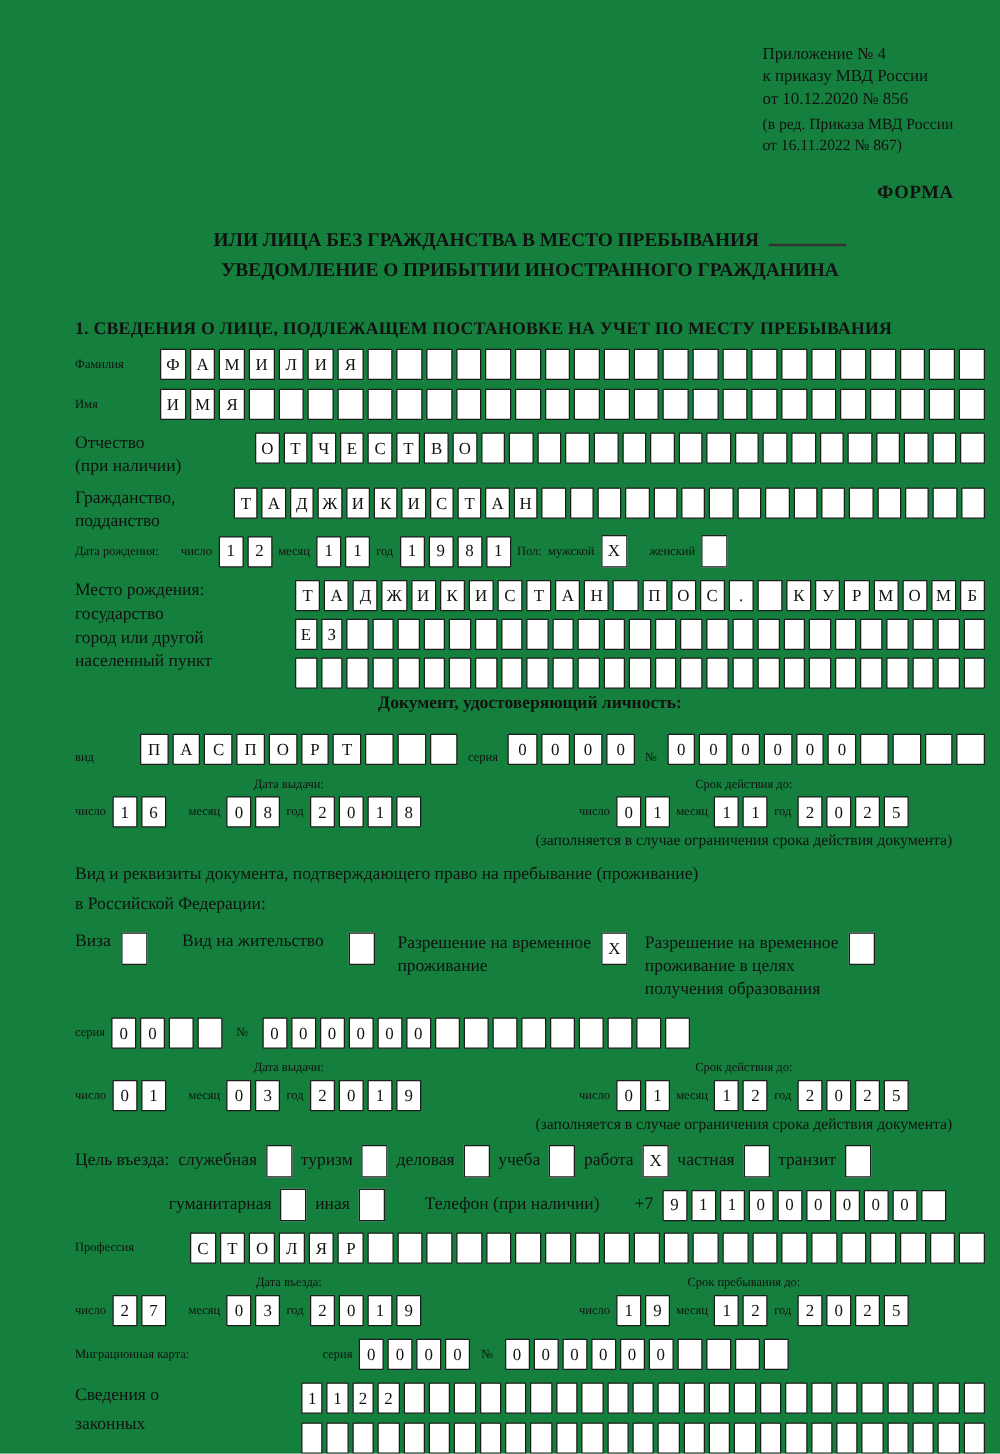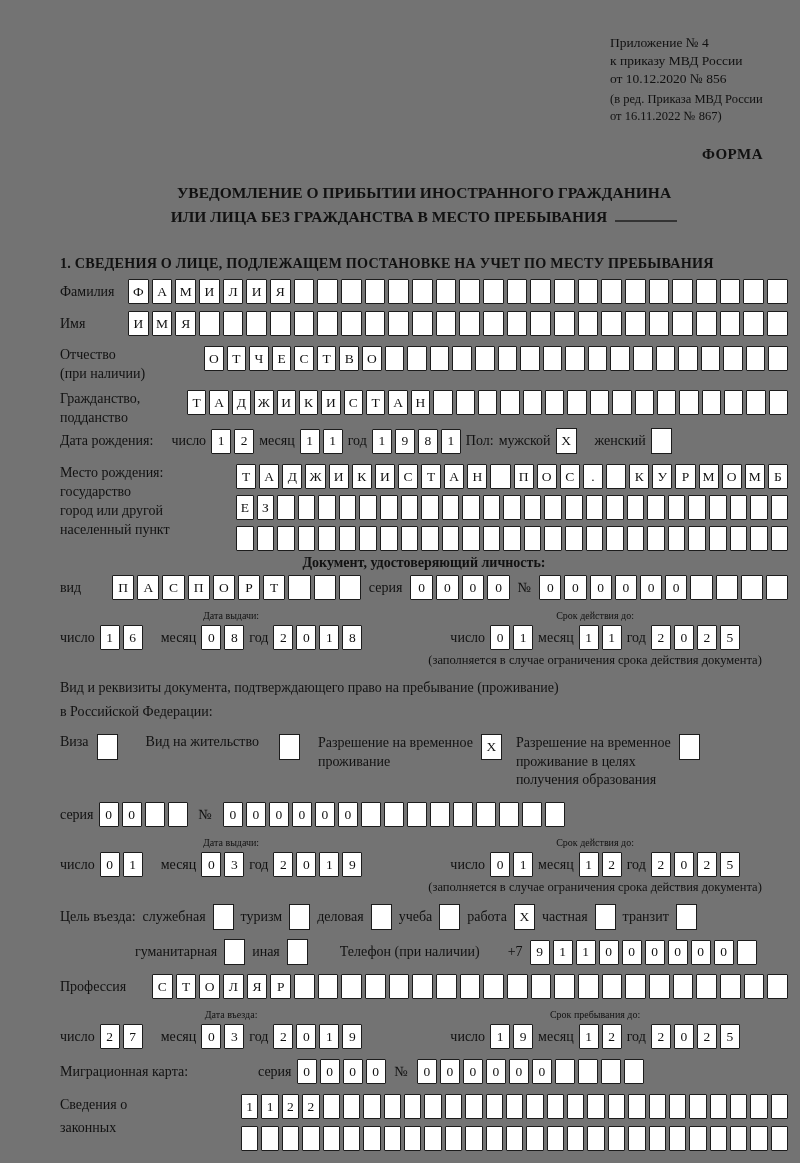--- a/index.html
+++ b/index.html
@@ -1,33 +1,33 @@
 <!DOCTYPE html>
 <html><head>
 <meta charset="utf-8">
 <style>
   * { margin:0; padding:0; box-sizing:border-box; }
   html,body { background:#ffffff; }
   .page {
-    width:800px; height:1163px; margin:0 auto; background:#737373;
+    width:800px; height:1163px; margin:0 auto; background:#15803d;
     font-family:"Liberation Serif", serif; color:#111;
     padding:34px 12px 10px 60px; position:relative; overflow:hidden;
   }
   
   .ref-block { margin-left:550px; font-size:13.5px; line-height:1.32; }
   .ref-block .sub { margin-top:4px; font-size:12.5px; }
   .forma { text-align:right; font-weight:bold; font-size:15px; letter-spacing:.5px;
            padding-right:25px; margin-top:22px; }
   
   .title { text-align:center; font-weight:bold; font-size:15.5px; line-height:1.55; margin-top:18px; }
   .blank-line { display:inline-block; width:62px; border-bottom:2px solid #333; height:14px; margin-left:8px; }
   .section-title { font-weight:bold; font-size:14.2px; margin-top:26px; letter-spacing:.2px; }
   
   .row { display:flex; align-items:center; margin-top:7px; }
-  .lbl { font-size:14px; flex:none; }
+  .lbl { font-size:10px; flex:none; }
   .cells { display:flex; gap:3px; flex:1; min-width:0; }
   .cells-fixed { display:flex; gap:3px; flex:none; }
   .cell {
     flex:1; height:25px; border:1.6px solid #1c1c1c; border-radius:1px;
     display:flex; align-items:center; justify-content:center;
     font-size:13.5px; background:#fff; min-width:0;
   }
   .cells-fixed .cell { flex:none; width:20px; }
   .cb {
     display:inline-flex; width:21px; height:26px; border:1.6px solid #1c1c1c;
@@ -63,24 +63,24 @@
     <div>от 10.12.2020 № 856</div>
     <div class="sub">
       <div>(в ред. Приказа МВД России</div>
       <div>от 16.11.2022 № 867)</div>
     </div>
   </div>
 
   <div class="forma">ФОРМА</div>
 
   <div class="title">
-    <div>УВЕДОМЛЕНИЕ О ПРИБЫТИИ ИНОСТРАННОГО ГРАЖДАНИНА</div>
     <div>
       <span>ИЛИ ЛИЦА БЕЗ ГРАЖДАНСТВА В МЕСТО ПРЕБЫВАНИЯ</span><span class="blank-line"></span>
     </div>
+    <div>УВЕДОМЛЕНИЕ О ПРИБЫТИИ ИНОСТРАННОГО ГРАЖДАНИНА</div>
   </div>
 
   <div class="section-title">1. СВЕДЕНИЯ О ЛИЦЕ, ПОДЛЕЖАЩЕМ ПОСТАНОВКЕ НА УЧЕТ ПО МЕСТУ ПРЕБЫВАНИЯ</div>
 
   <div class="row">
     <span class="lbl" style="width:68px;">Фамилия</span>
     <div class="cells">
         <span class="cell">Ф</span>
         <span class="cell">А</span>
         <span class="cell">М</span>
@@ -335,21 +335,21 @@
           <span class="cell"></span>
           <span class="cell"></span>
           <span class="cell"></span>
           <span class="cell"></span>
         </div>
     </div>
   </div>
 
   <div class="center-bold" style="margin-top:4px;">Документ, удостоверяющий личность:</div>
 
-  <div class="row" style="margin-top:4px;">
+  <div class="row" style="margin-top:16px;align-items:flex-end;">
     <span class="lbl" style="width:52px;">вид</span>
     <div class="cells" style="flex-grow:10;">
         <span class="cell">П</span>
         <span class="cell">А</span>
         <span class="cell">С</span>
         <span class="cell">П</span>
         <span class="cell">О</span>
         <span class="cell">Р</span>
         <span class="cell">Т</span>
         <span class="cell"></span>

